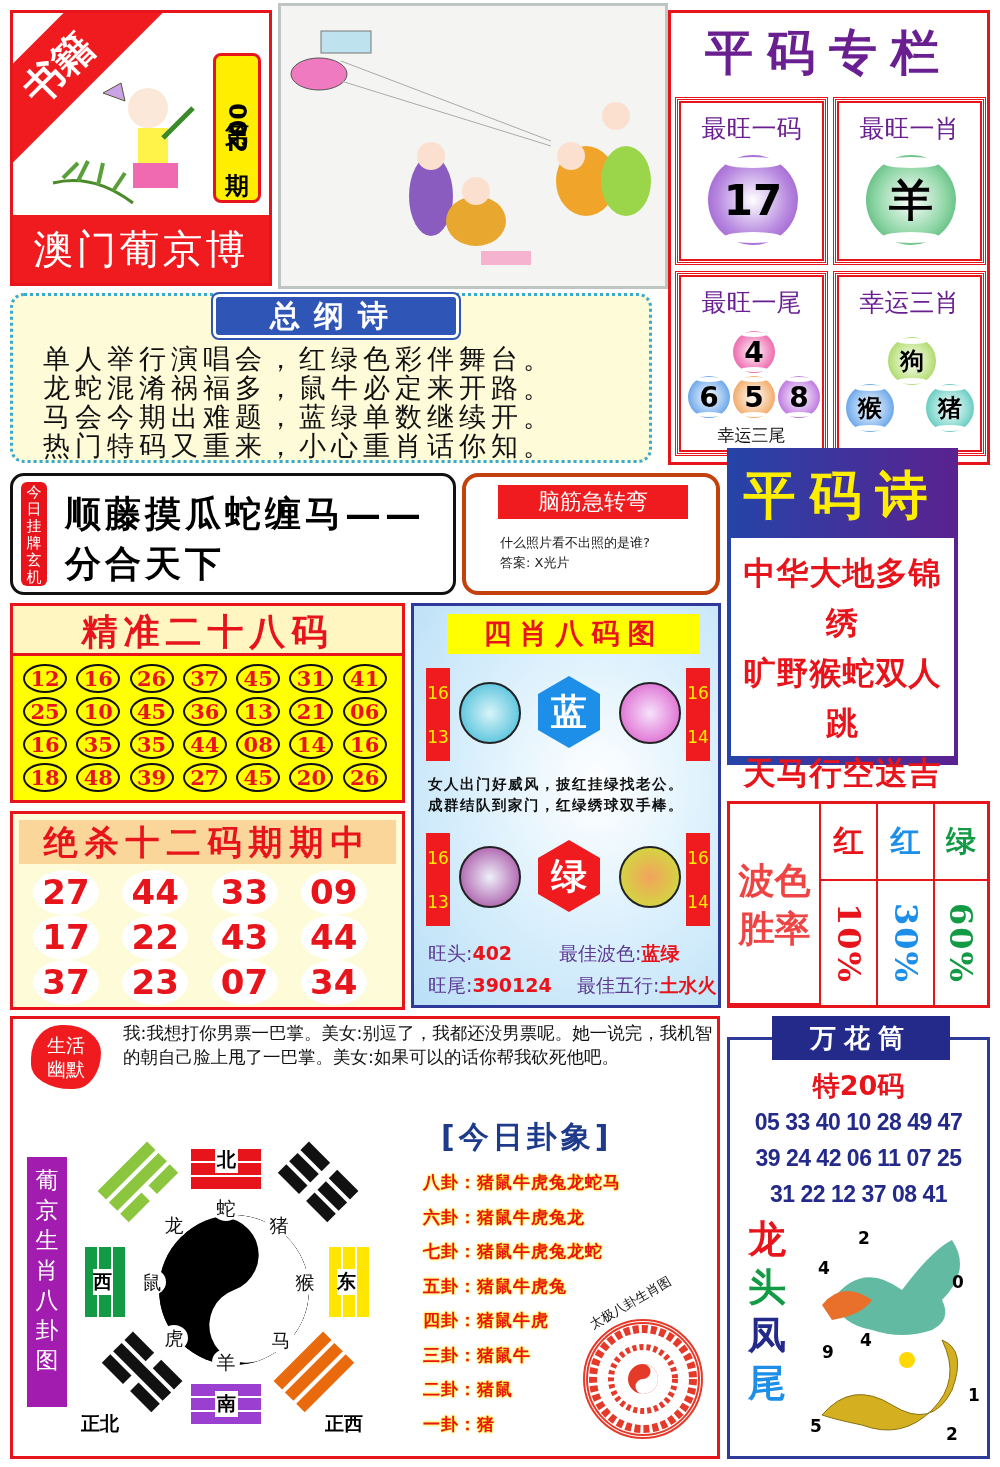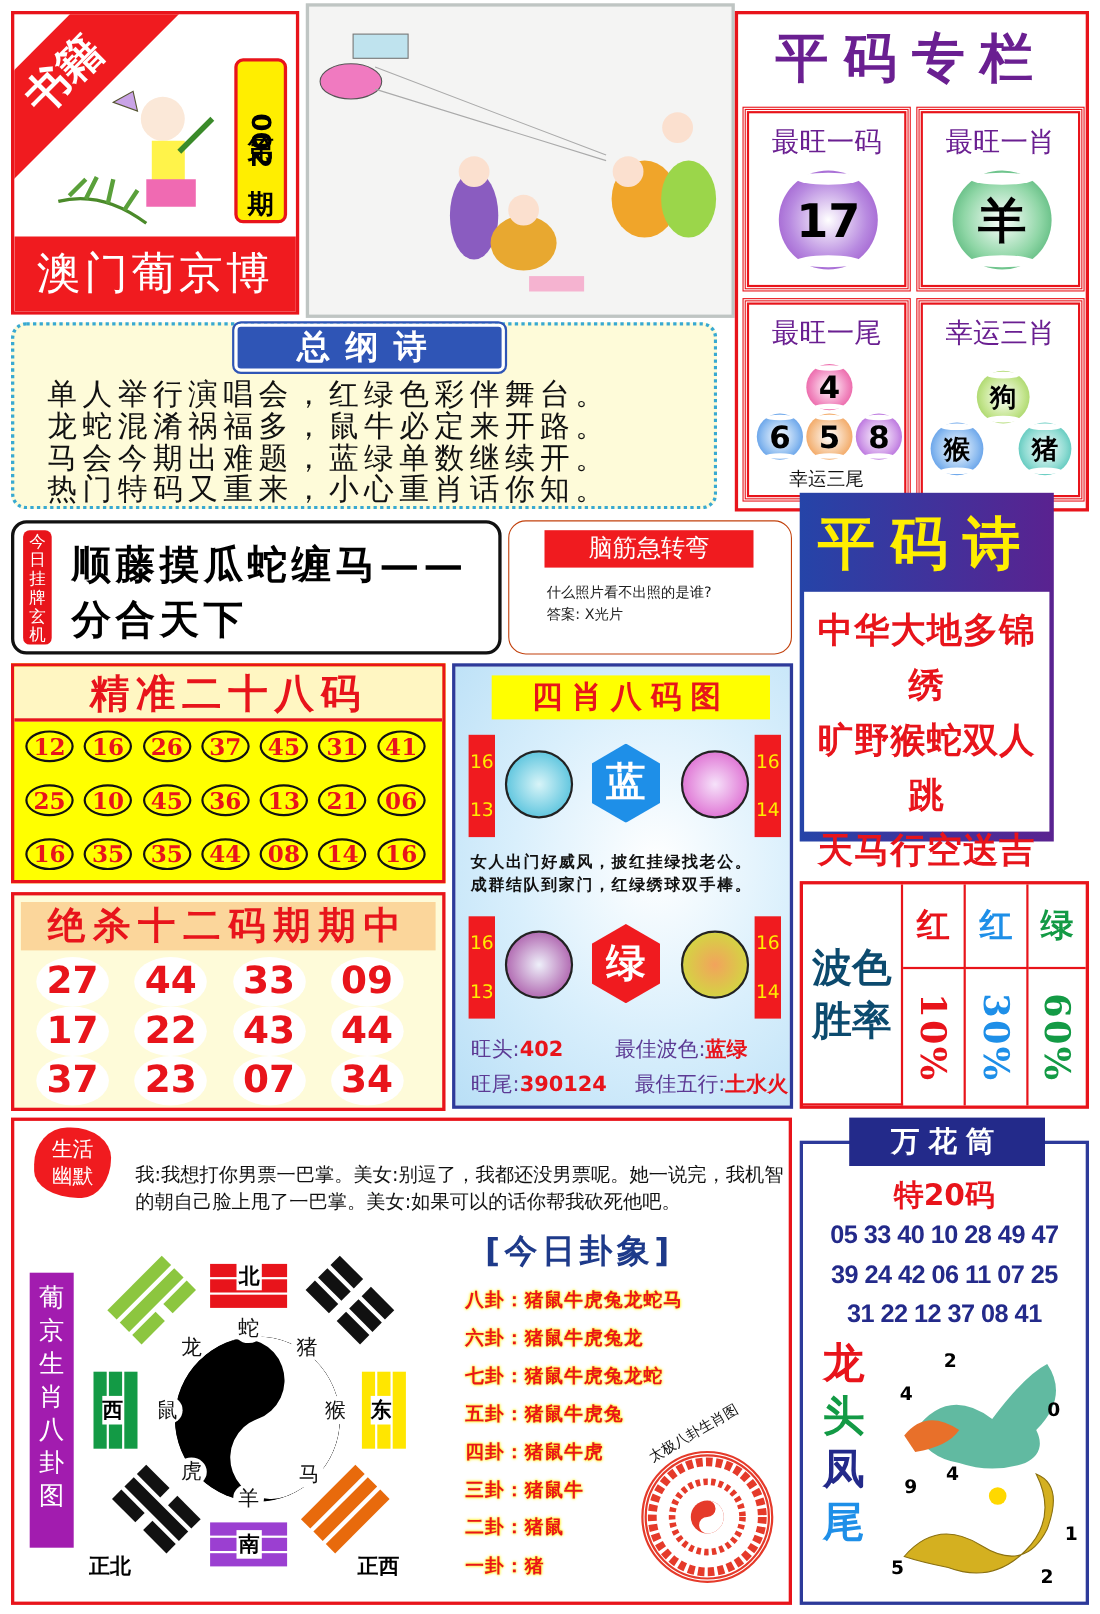--- a/index.html
+++ b/index.html
@@ -35,42 +35,42 @@
   #zgs-head { left: 200px; top: -2px; width: 246px; height: 44px; background: #2f55b6; border: 3px solid #fff; outline: 2px solid #2f55b6; border-radius: 6px; color: #fff; font-size: 30px; font-weight: bold; text-align: center; line-height: 38px; letter-spacing: 14px; }
   #zgs-lines { left: 30px; top: 48px; width: 600px; }
   #zgs-lines div { font-size: 27px; color: #111; letter-spacing: 5px; line-height: 29px; white-space: nowrap; }
 
   
   #xuanji { left: 10px; top: 473px; width: 446px; height: 122px; border: 3px solid #111; border-radius: 14px; background: #fff; }
   #xj-tag { left: 8px; top: 6px; width: 26px; height: 104px; background: #e8141b; border-radius: 6px; color: #fff; font-size: 15px; line-height: 17px; text-align: center; padding-top: 2px; }
   #xj-text { left: 52px; top: 12px; font-size: 36px; line-height: 50px; font-weight: bold; color: #000; letter-spacing: 4px; }
 
   
-  #njjzw { left: 462px; top: 473px; width: 258px; height: 122px; border: 1px solid #c2410c; border-radius: 16px; background: #fff; }
+  #njjzw { left: 462px; top: 473px; width: 258px; height: 122px; border: 4px solid #c2410c; border-radius: 16px; background: #fff; }
   #nj-head { left: 32px; top: 8px; width: 190px; height: 34px; background: #f01b1f; color: #fff; font-size: 22px; text-align: center; line-height: 34px; }
   #nj-q { left: 34px; top: 56px; font-size: 13px; color: #222; line-height: 20px; }
 
   
   #pms { left: 727px; top: 448px; width: 231px; height: 317px; background: linear-gradient(90deg, #2544a8, #5a2290); padding: 4px; }
   #pms-title { position: relative; height: 86px; color: #ffee00; font-size: 52px; font-weight: bold; text-align: center; line-height: 86px; letter-spacing: 14px; }
   #pms-body { position: relative; background: #fff; height: 218px; padding-top: 10px; }
   #pms-body div { color: #e8141b; font-size: 32px; font-weight: bold; text-align: center; line-height: 50px; letter-spacing: 1px; }
 
   
   #bose { left: 727px; top: 801px; width: 263px; height: 207px; border: 3px solid #e8141b; background: #fff; display: grid;
     grid-template-columns: 91px 57px 57px 52px; grid-template-rows: 77px 1fr; }
   #bose > div { border-right: 2px solid #e8141b; border-bottom: 2px solid #e8141b; display: flex; align-items: center; justify-content: center; }
-  #bose-label { grid-row: 1 / span 2; font-size: 36px; font-weight: bold; color: #0c4a6e; text-align: center; line-height: 48px; flex-direction: column; }
+  #bose-label { grid-row: 1 / span 2; font-size: 36px; font-weight: bold; color: #ef4444; text-align: center; line-height: 48px; flex-direction: column; }
   .bose-color { font-size: 30px; font-weight: bold; }
   .bose-pct { font-size: 32px; font-weight: bold; writing-mode: vertical-rl; letter-spacing: 2px; }
 
   
   #j28 { left: 10px; top: 603px; width: 395px; height: 200px; border: 3px solid #e8141b; background: #ffff00; }
   #j28-title { height: 50px; background: #fff6c2; border-bottom: 3px solid #e8141b; color: #e8141b; font-size: 36px; font-weight: bold; text-align: center; line-height: 50px; letter-spacing: 6px; }
-  #j28-grid { display: grid; grid-template-columns: repeat(7, 1fr); row-gap: 20px; padding: 8px 6px 0 10px; }
+  #j28-grid { display: grid; grid-template-columns: repeat(7, 1fr); row-gap: 4px; padding: 8px 6px 0 10px; }
   .j28-num { width: 44px; height: 29px; border: 2px solid #111; border-radius: 50%; color: #e8141b; font-size: 21px; font-weight: bold; text-align: center; line-height: 26px; }
 
   
   #js12 { left: 10px; top: 811px; width: 395px; height: 199px; border: 3px solid #e8141b; background: #fefbd9; }
   #js12-title { margin: 6px 6px 0; height: 44px; background: #fbd69b; color: #e8141b; font-size: 34px; font-weight: bold; text-align: center; line-height: 44px; letter-spacing: 7px; }
   #js12-grid { display: grid; grid-template-columns: repeat(4, 1fr); padding: 6px 12px 0 20px; row-gap: 0; }
   .js12-num { width: 66px; height: 45px; background: #fff; border-radius: 50%; color: #e8141b; font-size: 34px; font-weight: bold; text-align: center; line-height: 45px; }
 
   
   #sx8 { left: 411px; top: 603px; width: 310px; height: 405px; border: 3px solid #2d3a9a; background: radial-gradient(ellipse at 60% 45%, #ffffff 0%, #d9effc 50%, #b9dff6 100%); }
@@ -79,21 +79,21 @@
   .sx8-side span { display: block; height: 44px; }
   .hex { width: 62px; height: 72px; clip-path: polygon(50% 0, 100% 25%, 100% 75%, 50% 100%, 0 75%, 0 25%); color: #fff; font-size: 36px; font-weight: bold; text-align: center; line-height: 72px; }
   .animal { width: 62px; height: 62px; border-radius: 50%; border: 2px solid #222; }
   #sx8-poem { left: 14px; top: 168px; width: 290px; font-size: 14.5px; color: #111; font-weight: bold; line-height: 21px; letter-spacing: 1.5px; white-space: nowrap; }
   .sx8-stat { font-size: 19px; color: #5c3a94; white-space: nowrap; }
   .sx8-stat b { color: #e8141b; }
 
   
   #humor { left: 10px; top: 1016px; width: 710px; height: 443px; border: 3px solid #e8141b; background: #fff; }
   #humor-tag { left: 18px; top: 6px; width: 70px; height: 64px; background: #f01b1f; border-radius: 45% 55% 40% 60% / 55% 45% 60% 40%; color: #fff; font-size: 19px; text-align: center; line-height: 24px; padding-top: 8px; }
-  #humor-text { left: 110px; top: 2px; width: 595px; font-size: 17.5px; color: #111; line-height: 24px; margin-top: 36px; }
+  #humor-text { left: 110px; top: 2px; width: 595px; font-size: 17.5px; color: #111; line-height: 24px; }
   #bagua-tag { left: 14px; top: 138px; width: 40px; height: 250px; background: #a21caf; color: #fff; font-size: 23px; font-weight: normal; text-align: center; line-height: 30px; padding-top: 8px; }
   .trigram { position: absolute; }
   .trigram i { position: absolute; display: block; height: 12px; }
   #taiji { left: 146px; top: 196px; width: 150px; height: 150px; border-radius: 50%; background: #000; overflow: hidden; }
   .zodiac-lbl { position: absolute; font-size: 19px; color: #111; background: #fff; border-radius: 50%; width: 28px; text-align: center; line-height: 26px; }
   .dir-lbl { position: absolute; font-size: 19px; font-weight: bold; color: #000; }
   #gx-title { left: 428px; top: 98px; font-size: 30px; font-weight: bold; color: #1e3a8a; letter-spacing: 4px; }
   #gx-lines { left: 410px; top: 146px; }
   #gx-lines div { font-size: 17px; font-weight: bold; color: #e8141b; line-height: 34.5px; text-shadow: 0 0 3px #ffee00, 0 0 2px #ffee00; letter-spacing: 1px; white-space: nowrap; }
   #seal { left: 570px; top: 300px; width: 120px; height: 120px; border-radius: 50%; border: 5px double #e53a2a; }

